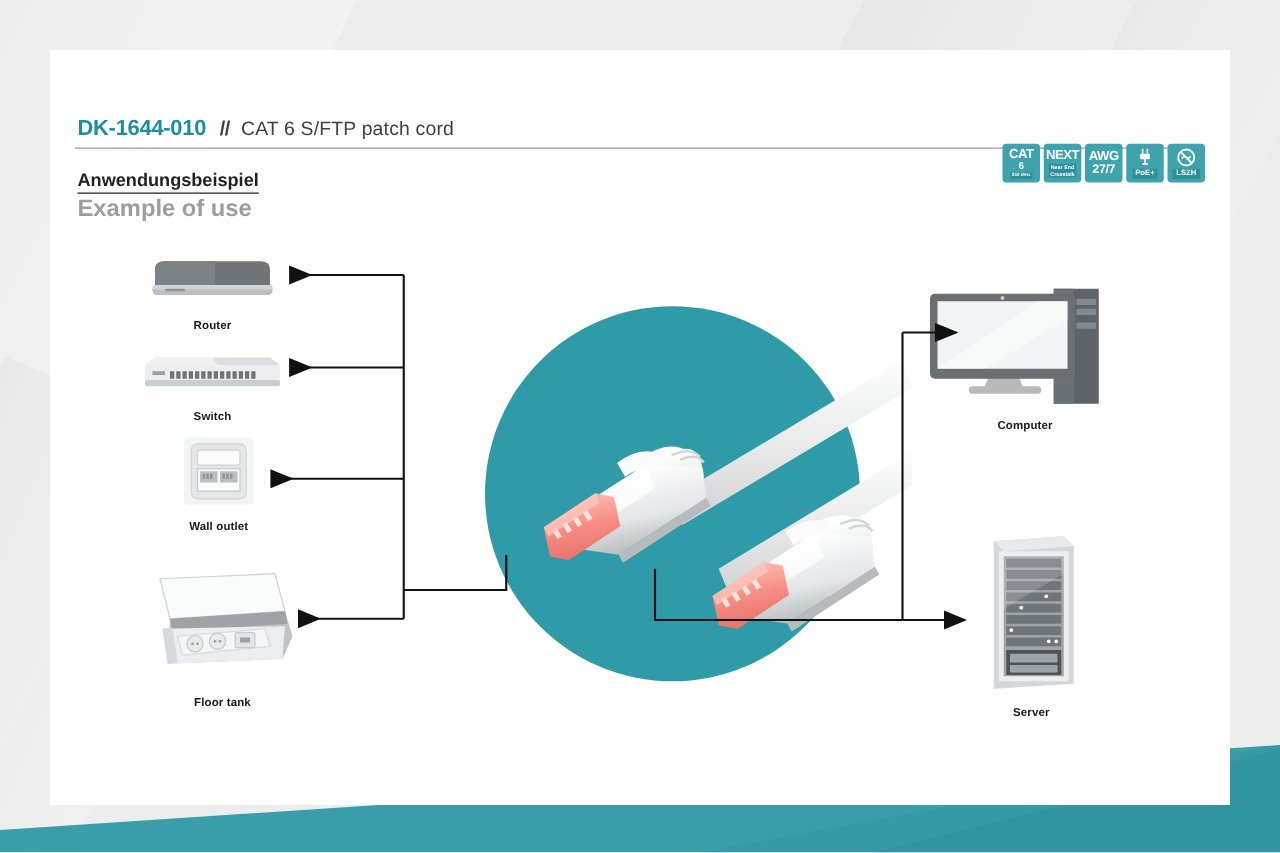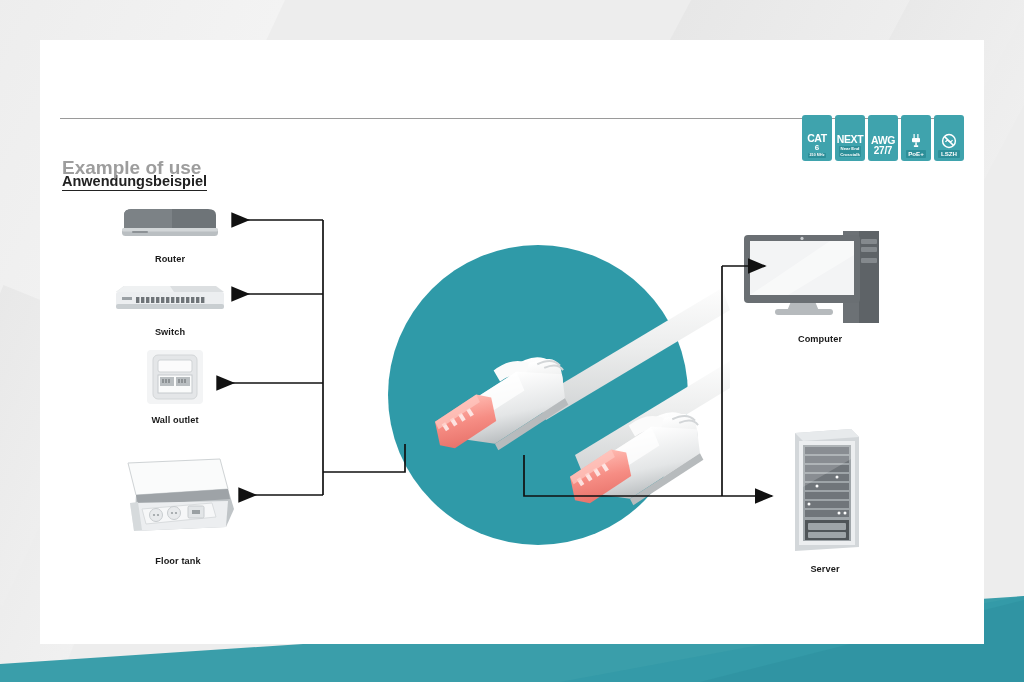--- a/index.html
+++ b/index.html
@@ -30,28 +30,28 @@
   .logo-box{position:absolute;right:22px;top:14px;width:118px;height:41px;z-index:8;}
   .logo-svg{display:block;}
 
   .title-row{position:absolute;left:22px;top:52px;display:flex;align-items:baseline;gap:0;z-index:8;}
   .sku{color:#1c8f9e;font-weight:bold;font-size:17.5px;letter-spacing:-.2px;}
   .slashes{color:#3f3f3f;font-size:16px;font-weight:bold;margin:0 9px 0 11px;letter-spacing:-.5px;}
   .prodname{color:#3f3f3f;font-size:15.5px;letter-spacing:.15px;}
   .title-rule{position:absolute;left:20px;top:78px;width:904px;height:1px;background:#9a9a9a;z-index:8;}
 
   .heading-de{position:absolute;left:22px;top:98px;font-size:14.5px;font-weight:bold;color:#222;
-    border-bottom:1.6px solid #222;padding-bottom:1px;line-height:15px;z-index:8;margin-top:36px;}
+    border-bottom:1.6px solid #222;padding-bottom:1px;line-height:15px;z-index:8;}
   .heading-en{position:absolute;left:22px;top:120px;font-size:19px;font-weight:bold;color:#9d9d9d;line-height:15px;z-index:8;}
 
   
   .badges{position:absolute;right:20px;top:75px;display:flex;gap:3px;z-index:8;}
   .badge{width:30px;height:31px;border-radius:3px;background:#3fa3ad;
     display:flex;flex-direction:column;align-items:center;justify-content:center;
-    color:#ffffff;text-align:center;line-height:1;overflow:hidden;padding-top:15px;}
+    color:#ffffff;text-align:center;line-height:1;overflow:hidden;padding-top:0;}
   .b-main{font-size:10.5px;font-weight:bold;letter-spacing:-.4px;}
   .b-sub{font-size:8px;font-weight:bold;margin-top:.5px;}
   .b-tiny{font-size:3.6px;font-weight:bold;margin-top:1.5px;letter-spacing:.1px;
     background:#2d8f99;padding:.5px 1.5px;border-radius:1px;}
   .b-two{font-size:4.3px;font-weight:bold;line-height:5.2px;margin-top:1.5px;
     background:#2d8f99;padding:.7px 1.5px;border-radius:1px;}
   .b-num{font-size:10px;font-weight:bold;margin-top:.5px;letter-spacing:-.3px;}
   .b-label{font-size:6.2px;font-weight:bold;margin-top:1.5px;
     background:#2d8f99;padding:.7px 2.5px;border-radius:1px;}
   .b-icon{display:block;}
@@ -88,20 +88,25 @@
 
   <svg class="teal-wedge" viewBox="0 0 1024 682">
     <polygon points="1024,596 1024,682 0,682 0,664" fill="#3a9eaa"></polygon>
     <polygon points="1024,596 1024,682 560,682" fill="#2f97a5" opacity="0.55"></polygon>
     <polygon points="1024,600 1024,682 700,682" fill="#2b8d9a" opacity="0.4"></polygon>
   </svg>
 
   <div class="card">
 
 
+    <div class="title-row">
+      <span class="sku">DK-1644-010</span>
+      <span class="slashes">//</span>
+      <span class="prodname">CAT 6 S/FTP patch cord</span>
+    </div>
     <div class="title-rule"></div>
 
     <div class="heading-de">Anwendungsbeispiel</div>
     <div class="heading-en">Example of use</div>
 
     <div class="badges">
 
       <div class="badge">
         <span class="b-main">CAT</span>
         <span class="b-sub">6</span>

